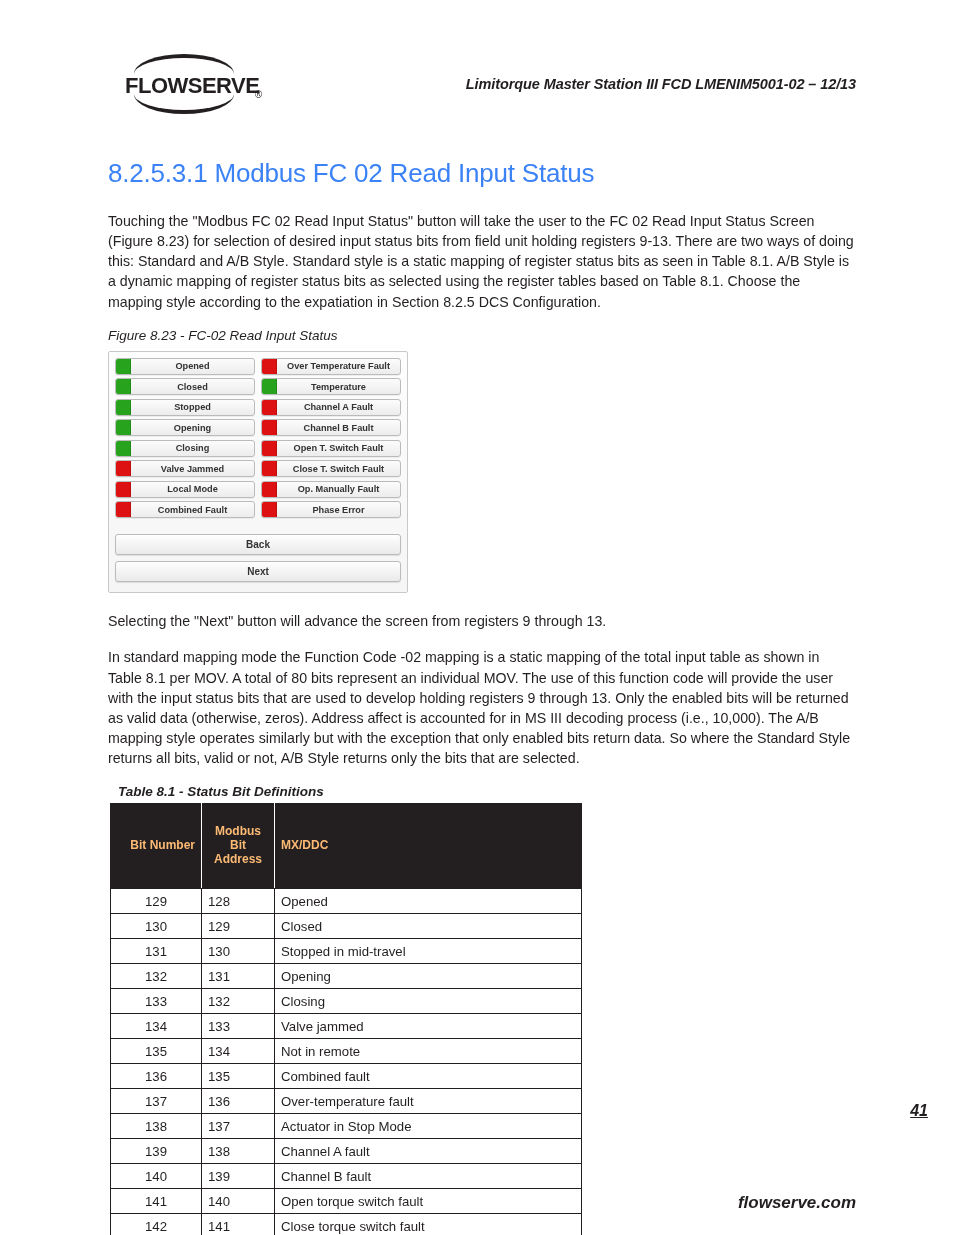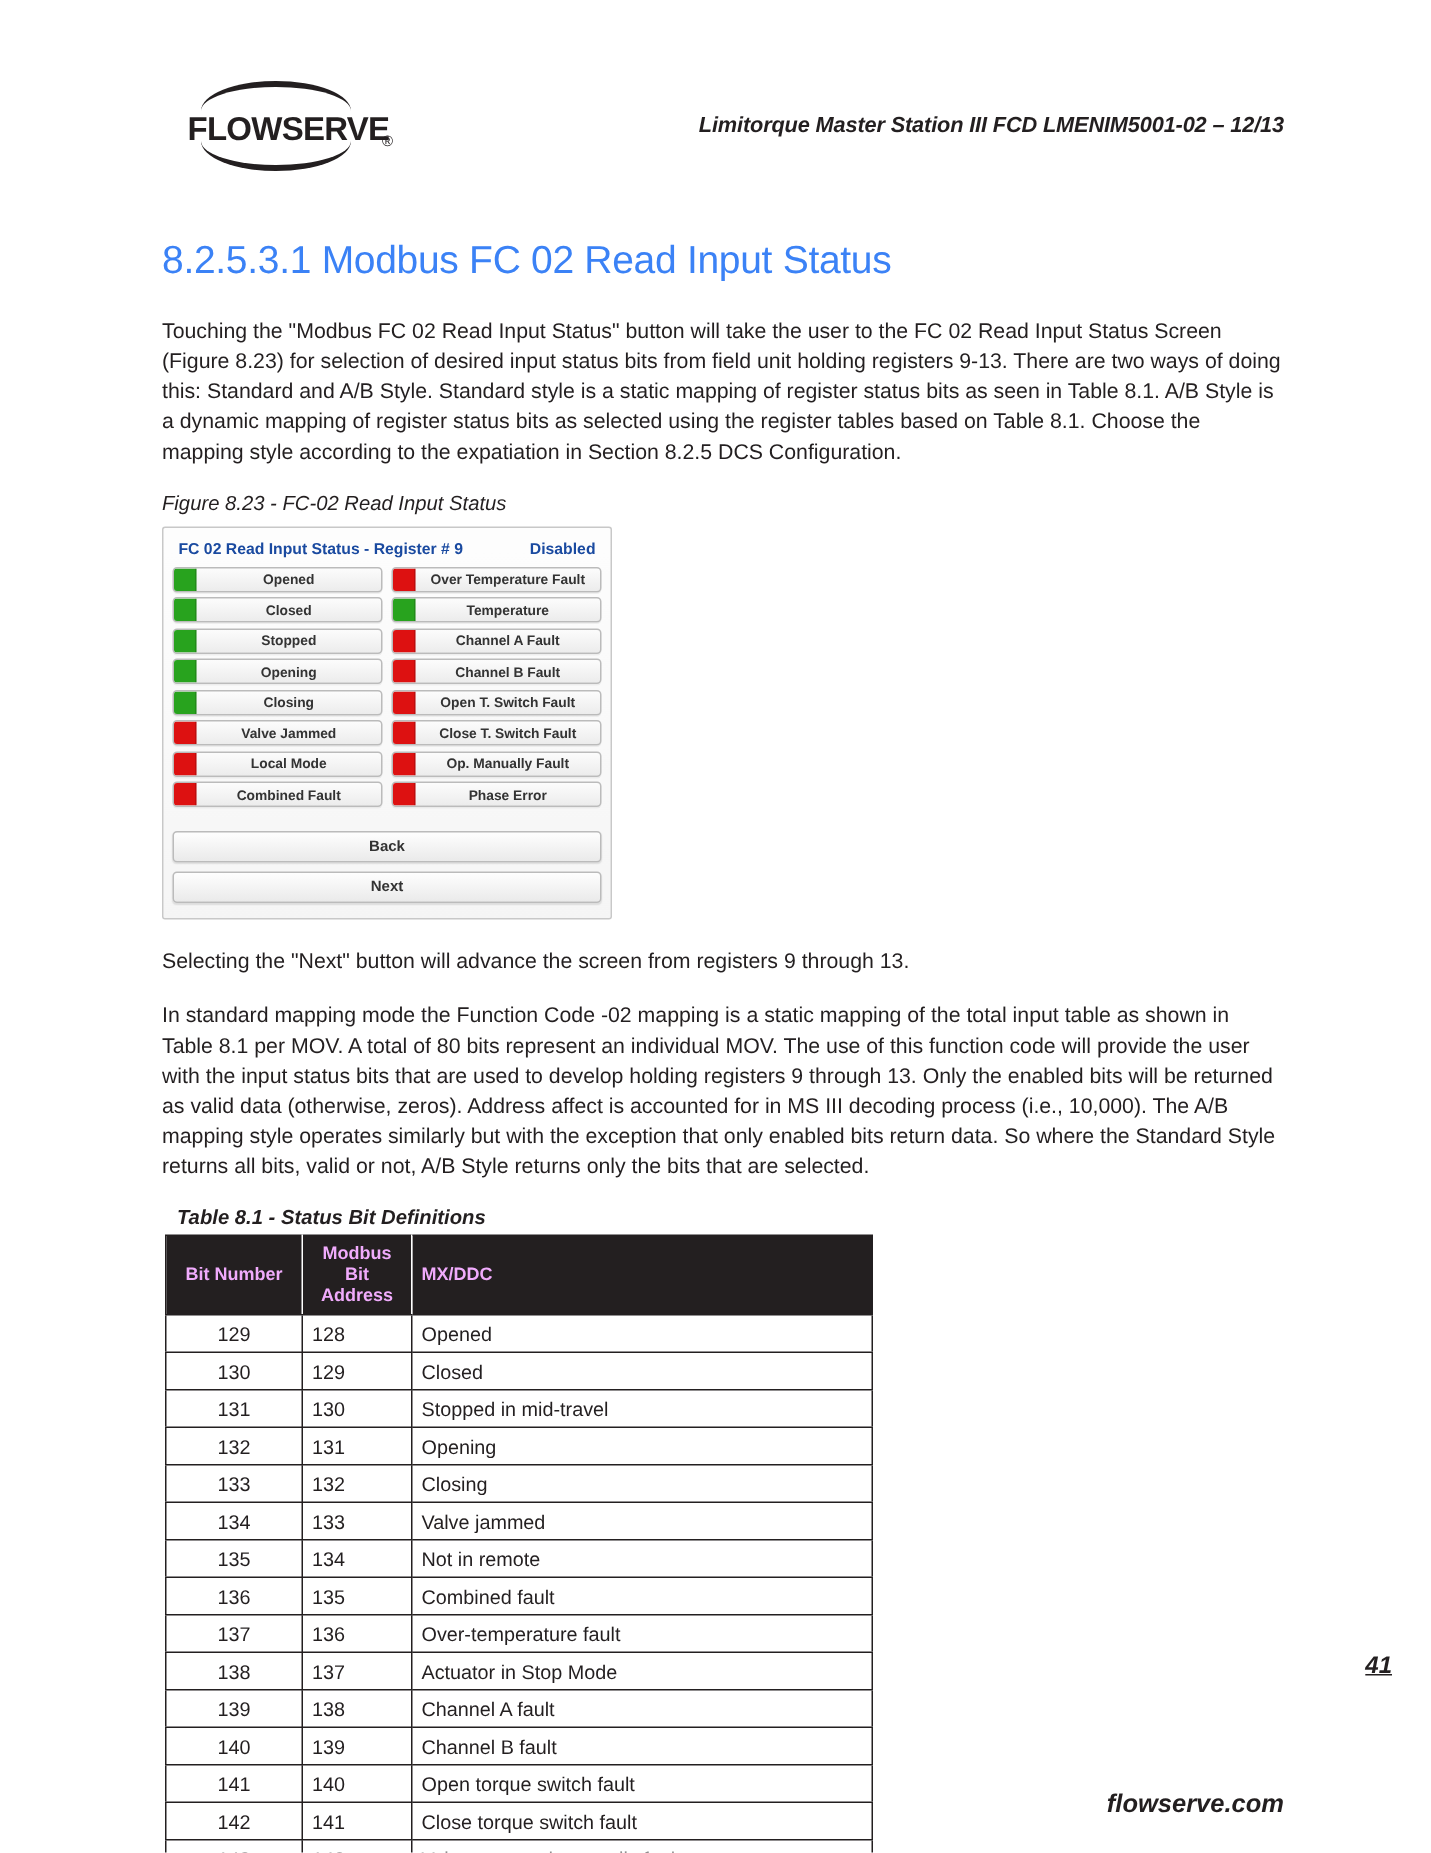--- a/index.html
+++ b/index.html
@@ -168,30 +168,30 @@
     font-weight: bold;
   }
   table.status {
     border-collapse: collapse;
     width: 472px;
     font-size: 13.2px;
     margin-left: 2px;
   }
   table.status th {
     background: #231f20;
-    color: #f0abfc;
+    color: #fdba74;
     font-weight: bold;
     font-size: 12px;
     text-align: left;
-    padding: 5px 6px;
+    padding: 21px 6px;
     line-height: 1.15;
     border-right: 1px solid #fff;
   }
   table.status th:last-child { border-right: none; }
-  table.status th.c1 { width: 78px; text-align: center; }
+  table.status th.c1 { width: 78px; text-align: right; }
   table.status th.c2 { width: 60px; text-align: center; }
   table.status td {
     padding: 5px 6px 4px 6px;
     border-bottom: 1px solid #231f20;
     vertical-align: middle;
   }
   table.status tr:last-child td { border-bottom: 1px solid #231f20; }
   table.status td.bn { text-align: center; width:78px; border-right: 1px solid #231f20;}
   table.status td.ba { width:60px; border-right: 1px solid #231f20;}
   table.status td.mx { text-align: left; }
@@ -231,24 +231,20 @@
     <div class="doc-id">Limitorque Master Station III    FCD LMENIM5001-02 – 12/13</div>
   </div>
 
   <h2 class="section-title">8.2.5.3.1 Modbus FC 02 Read Input Status</h2>
 
   <p class="body">Touching the "Modbus FC 02 Read Input Status" button will take the user to the FC 02 Read Input Status Screen (Figure 8.23) for selection of desired input status bits from field unit holding registers 9-13. There are two ways of doing this: Standard and A/B Style. Standard style is a static mapping of register status bits as seen in Table 8.1. A/B Style is a dynamic mapping of register status bits as selected using the register tables based on Table 8.1. Choose the mapping style according to the expatiation in Section 8.2.5 DCS Configuration.</p>
 
   <div class="fig-caption">Figure 8.23 - FC-02 Read Input Status</div>
 
   <div class="figure-panel">
-    <div class="fig-title-row">
-      <span>FC 02 Read Input Status - Register # 9</span>
-      <span>Disabled</span>
-    </div>
     <div class="fig-grid">
       <div class="fig-col" id="fig-col-left">
           <div class="pill green">
             <div class="swatch"></div>
             <div class="lbl">Opened</div>
           </div>
           <div class="pill green">
             <div class="swatch"></div>
             <div class="lbl">Closed</div>
           </div>

